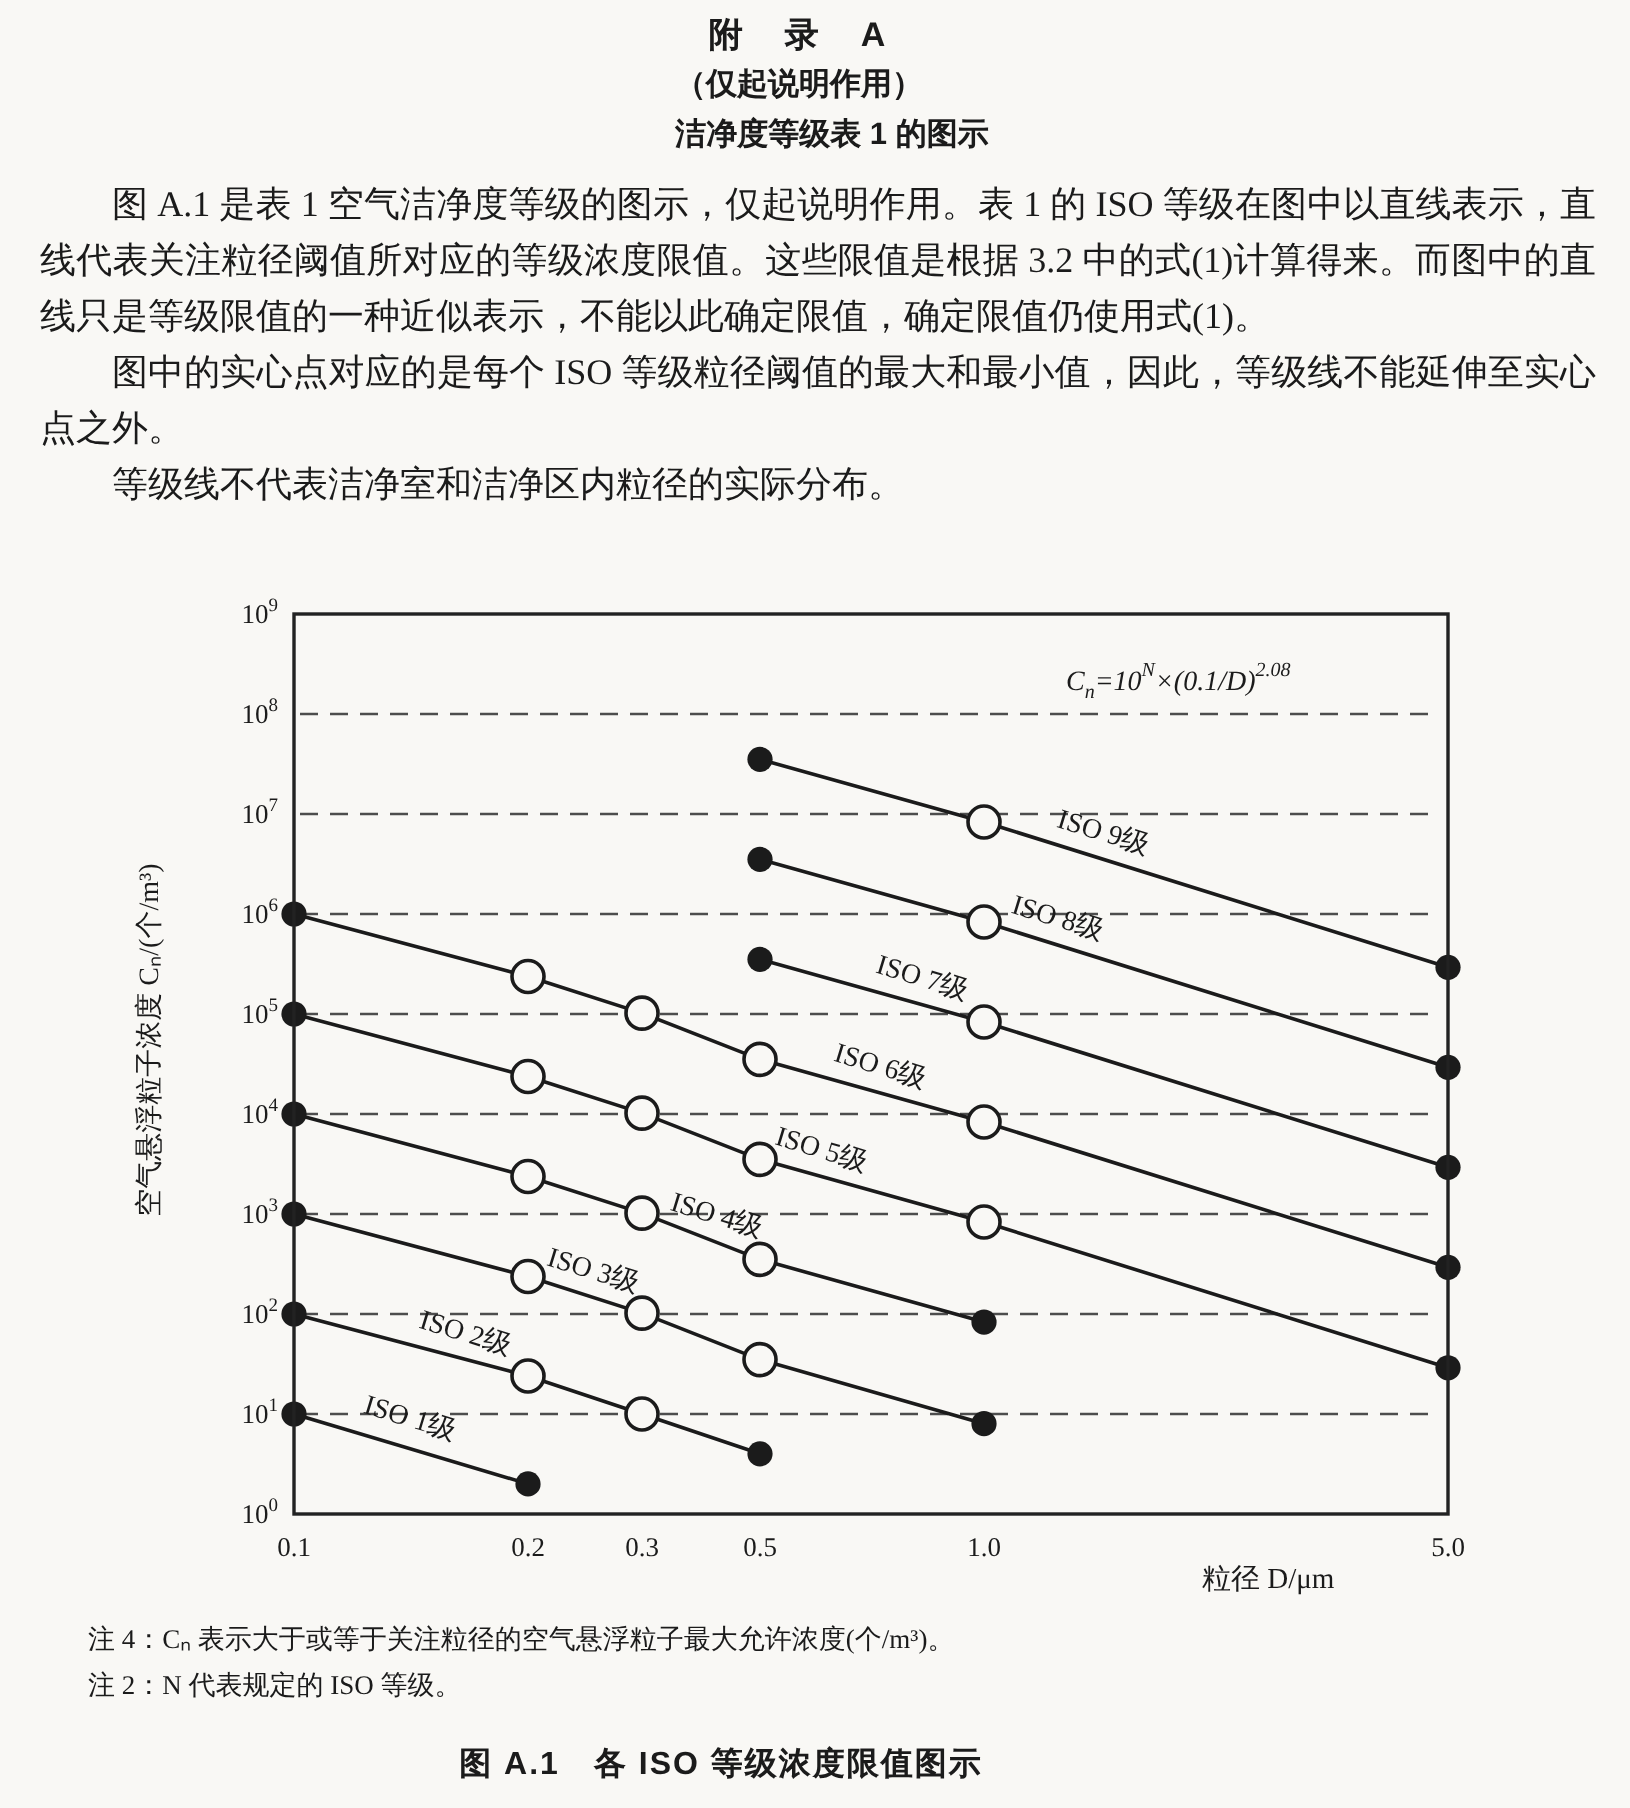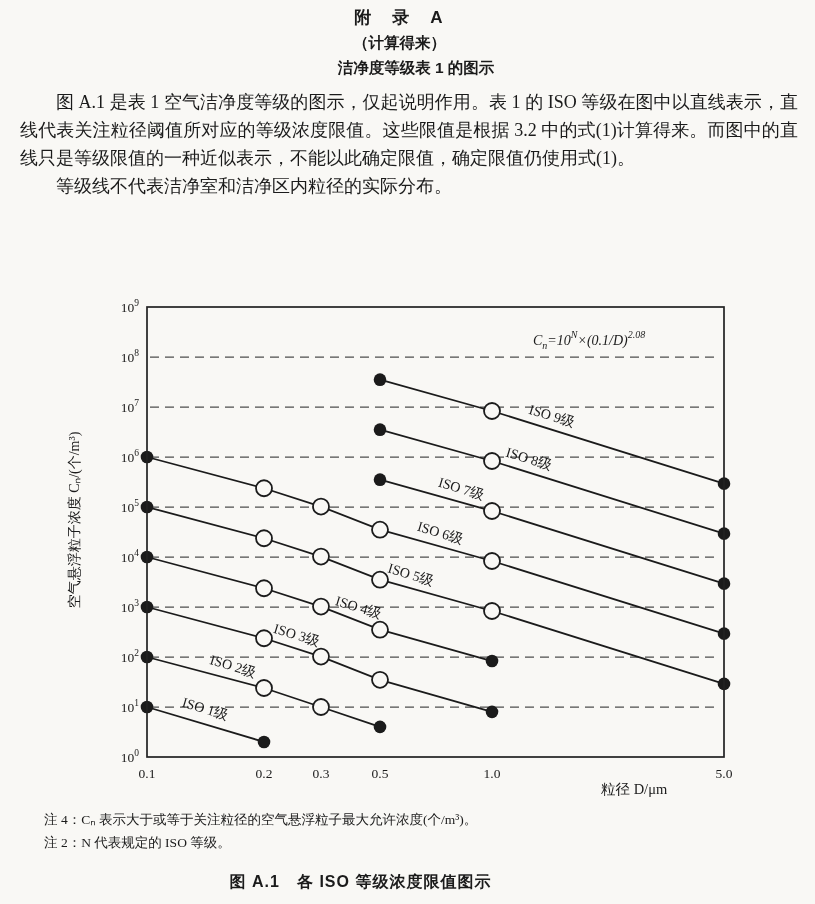--- a/index.html
+++ b/index.html
@@ -25,26 +25,27 @@
   .caption { position:absolute; top:872px; left:0; width:721px; text-align:center;
              font-family:"Liberation Sans", sans-serif;
              font-size:16px; font-weight:bold; letter-spacing:1px; }
   svg text { font-family:"Liberation Serif", serif; }
 </style>
 </head>
 <body>
 
 <div class="titles">
   <div class="title-main">附　录　A</div>
-  <div class="title-sub">（计算得来）</div>
+  <div class="title-sub">（仅起说明作用）</div>
   <div class="title-sect">洁净度等级表 1 的图示</div>
 </div>
 
 <div class="body-text">
   <p>图 A.1 是表 1 空气洁净度等级的图示，仅起说明作用。表 1 的 ISO 等级在图中以直线表示，直线代表关注粒径阈值所对应的等级浓度限值。这些限值是根据 3.2 中的式(1)计算得来。而图中的直线只是等级限值的一种近似表示，不能以此确定限值，确定限值仍使用式(1)。</p>
+  <p>图中的实心点对应的是每个 ISO 等级粒径阈值的最大和最小值，因此，等级线不能延伸至实心点之外。</p>
   <p>等级线不代表洁净室和洁净区内粒径的实际分布。</p>
 </div>
 
 <div class="chart-wrap">
   <svg id="chart-svg" width="815" height="525" viewBox="0 285 815 525">
       <g>
         <line x1="150" y1="707" x2="714" y2="707" stroke="#4d4d4d" stroke-width="1.25" stroke-dasharray="9 6"></line>
         <line x1="150" y1="657" x2="714" y2="657" stroke="#4d4d4d" stroke-width="1.25" stroke-dasharray="9 6"></line>
         <line x1="150" y1="607" x2="714" y2="607" stroke="#4d4d4d" stroke-width="1.25" stroke-dasharray="9 6"></line>
         <line x1="150" y1="557" x2="714" y2="557" stroke="#4d4d4d" stroke-width="1.25" stroke-dasharray="9 6"></line>

